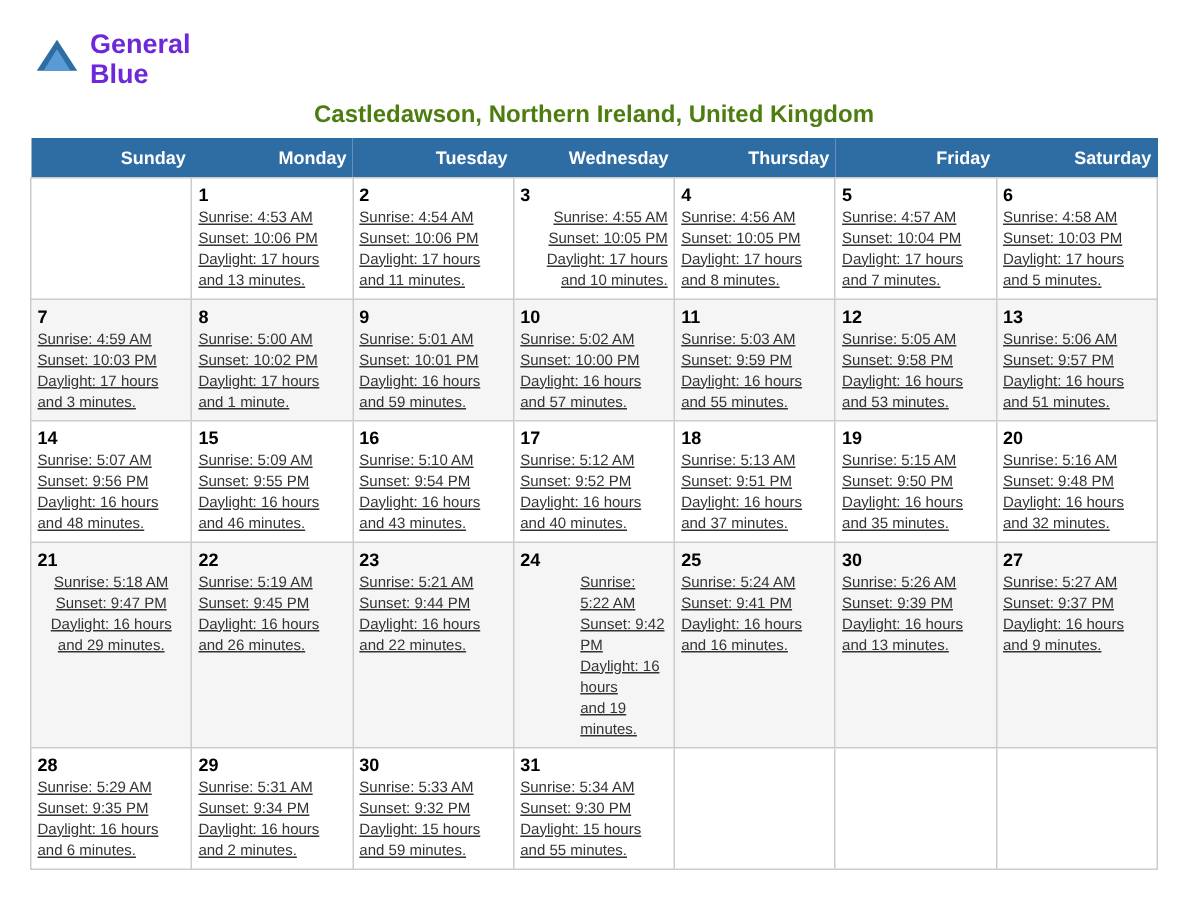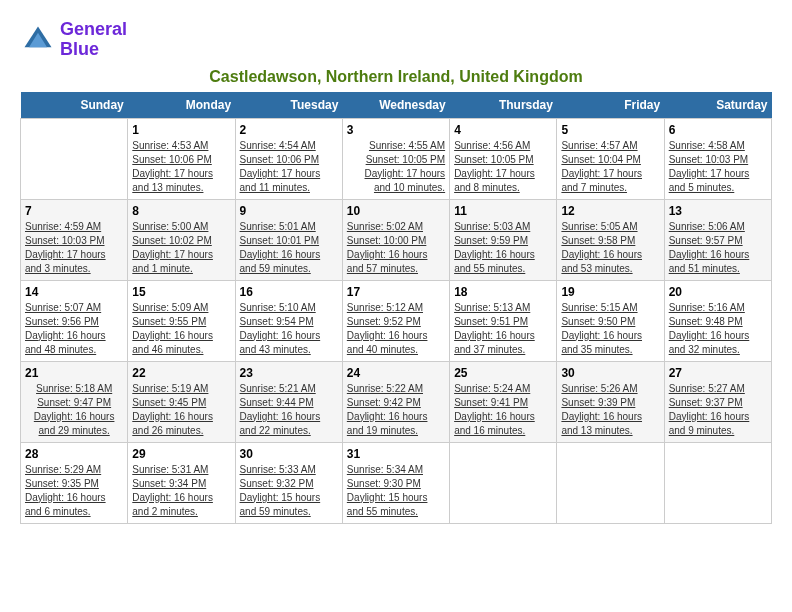--- a/index.html
+++ b/index.html
@@ -282,21 +282,21 @@
         </td>
         <td>
           <span class="day-number">23</span>
           <div class="day-info" style="white-space: pre-line;">Sunrise: 5:21 AM
 Sunset: 9:44 PM
 Daylight: 16 hours
 and 22 minutes.</div>
         </td>
         <td>
           <span class="day-number">24</span>
-          <div class="day-info" style="white-space: pre-line;">Sunrise: 5:22 AM
+          <div class="day-info" style="white-space: pre-line; margin-left: 40px;">Sunrise: 5:22 AM
 Sunset: 9:42 PM
 Daylight: 16 hours
 and 19 minutes.</div>
         </td>
         <td>
           <span class="day-number">25</span>
           <div class="day-info" style="white-space: pre-line;">Sunrise: 5:24 AM
 Sunset: 9:41 PM
 Daylight: 16 hours
 and 16 minutes.</div>

